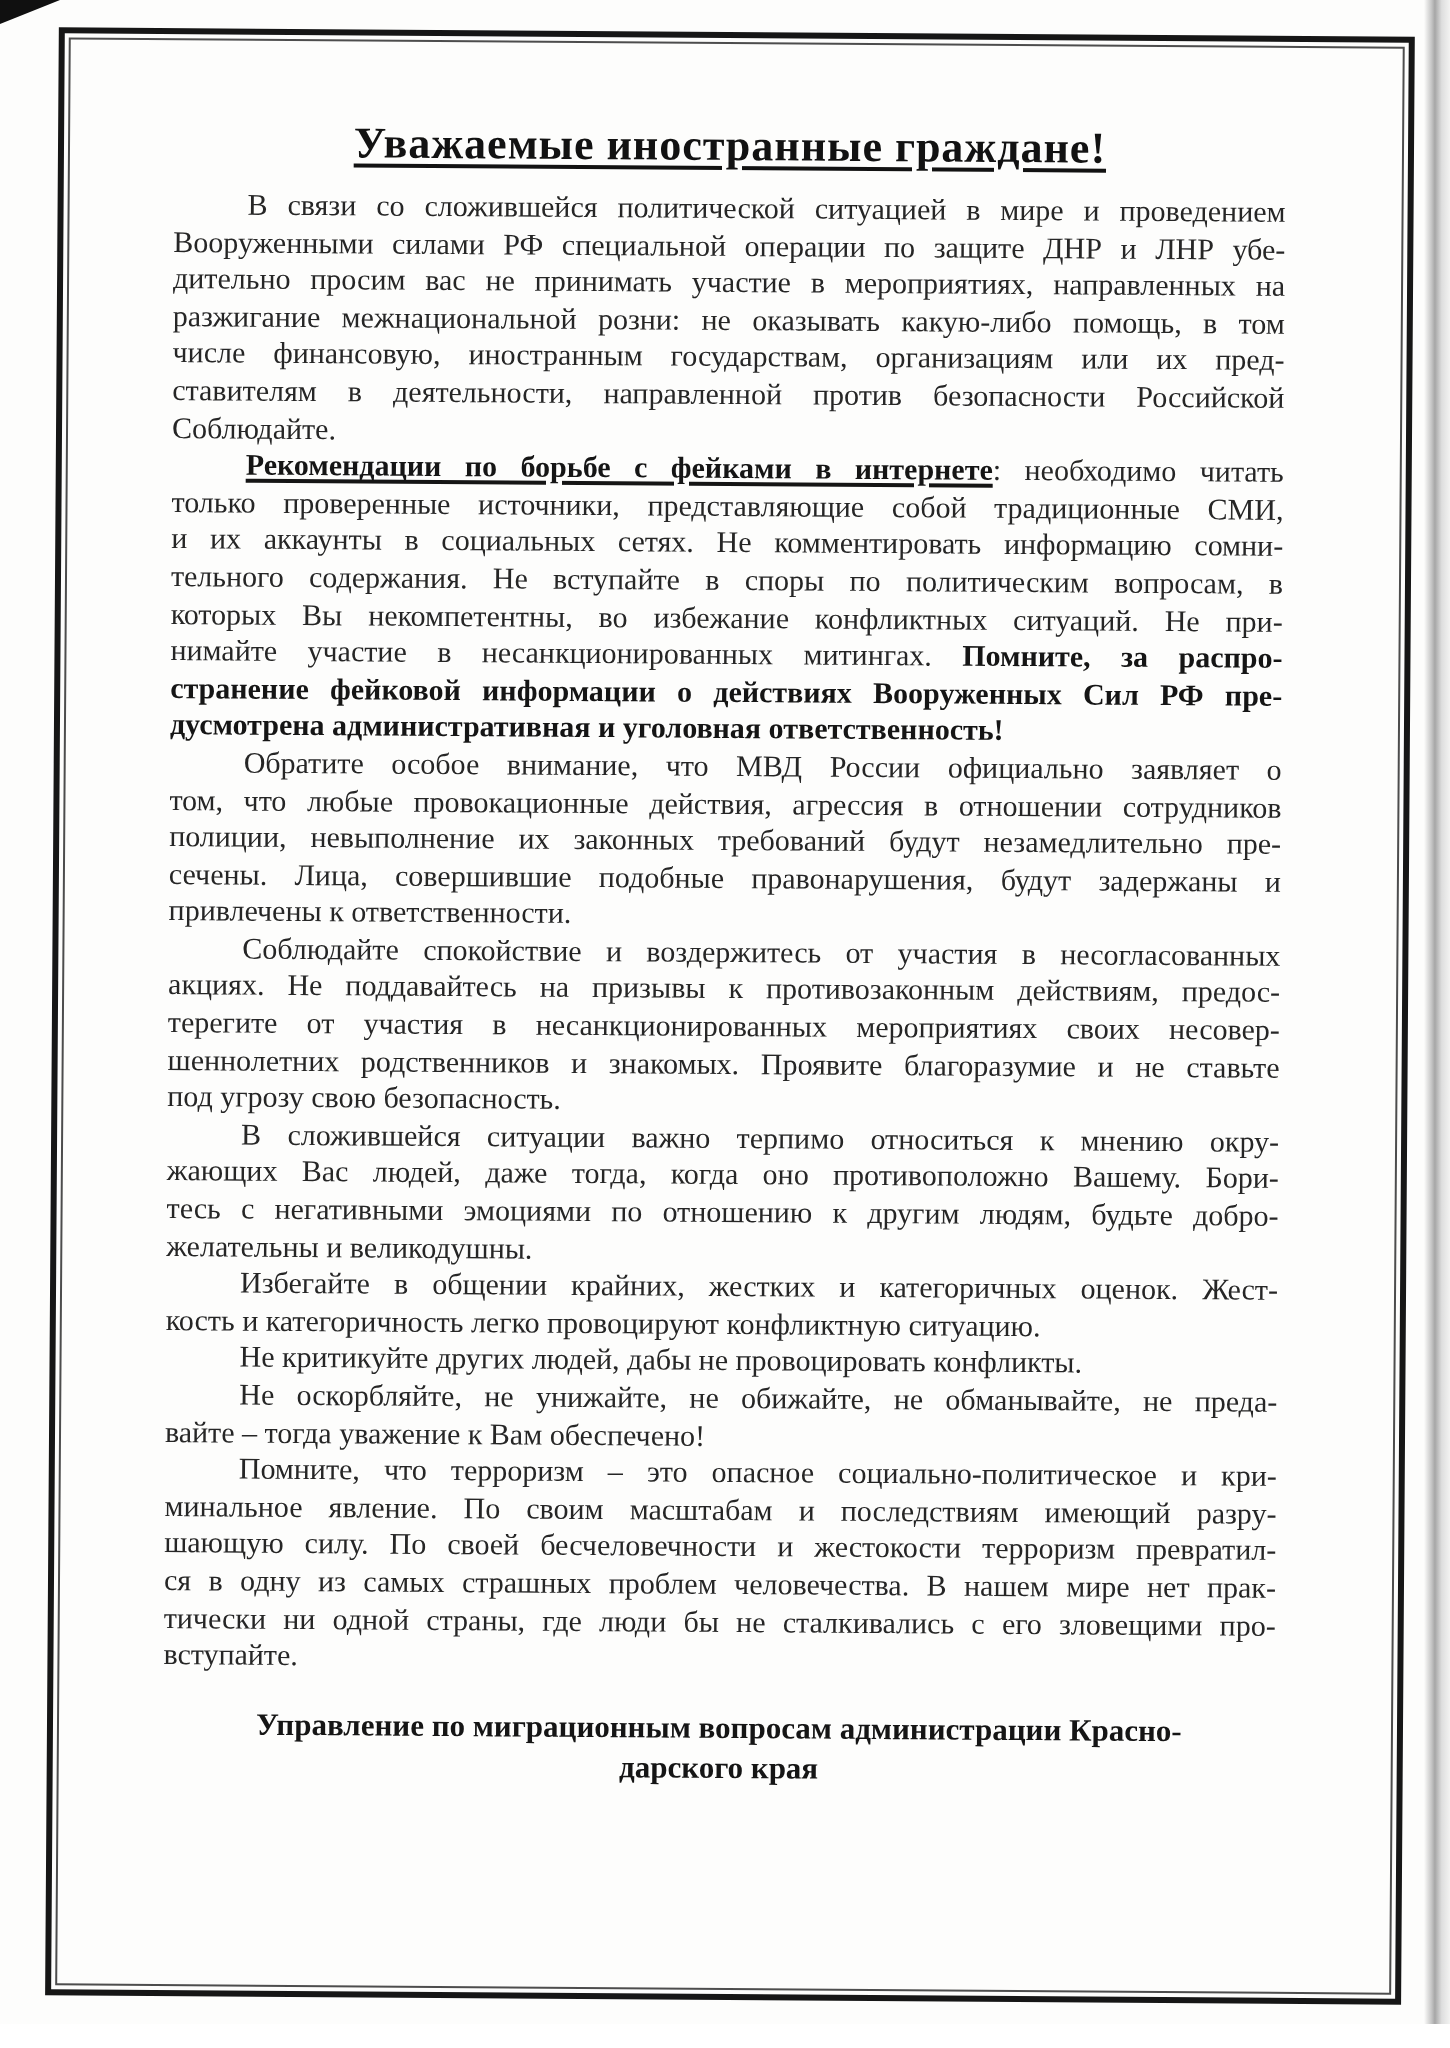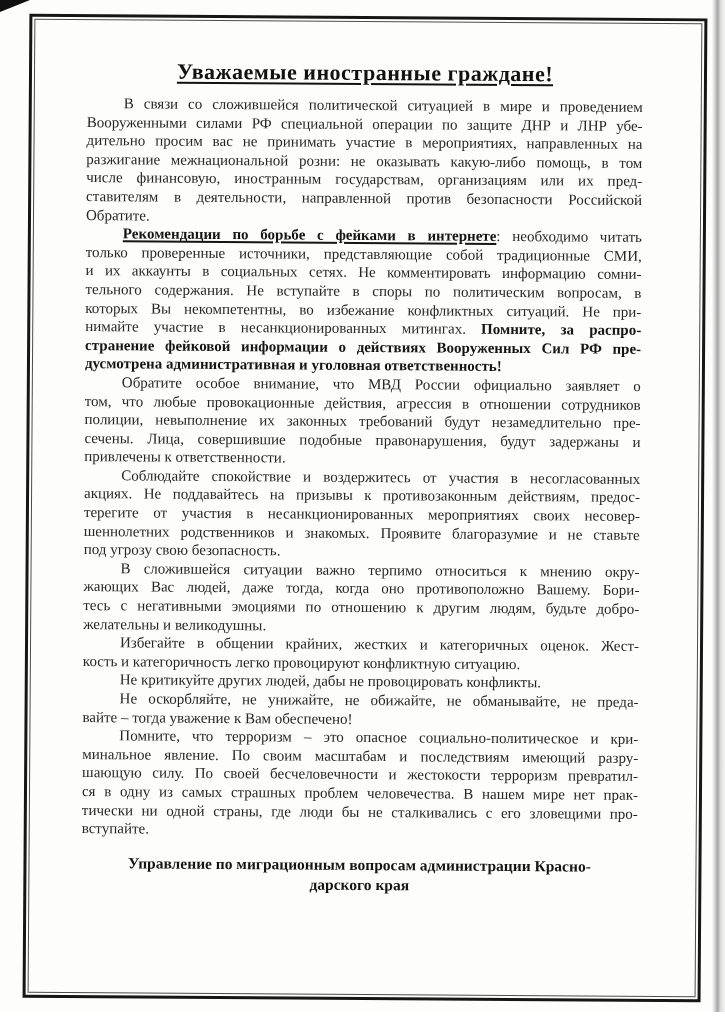--- a/index.html
+++ b/index.html
@@ -99,21 +99,21 @@
     </div>
     <div class="content">
       <h1 class="title">Уважаемые иностранные граждане!</h1>
       <div class="doc-body">
           <div class="line first"><span>В связи со сложившейся политической ситуацией в мире и проведением</span></div>
           <div class="line"><span>Вооруженными силами РФ специальной операции по защите ДНР и ЛНР убе-</span></div>
           <div class="line"><span>дительно просим вас не принимать участие в мероприятиях, направленных на</span></div>
           <div class="line"><span>разжигание межнациональной розни: не оказывать какую-либо помощь, в том</span></div>
           <div class="line"><span>числе финансовую, иностранным государствам, организациям или их пред-</span></div>
           <div class="line"><span>ставителям в деятельности, направленной против безопасности Российской</span></div>
-          <div class="line last"><span>Обратите.</span></div>
+          <div class="line last"><span>Соблюдайте.</span></div>
           <div class="line first"><span class="seg-bold seg-underline">Рекомендации по борьбе с фейками в интернете</span><span>: необходимо читать</span></div>
           <div class="line"><span>только проверенные источники, представляющие собой традиционные СМИ,</span></div>
           <div class="line"><span>и их аккаунты в социальных сетях. Не комментировать информацию сомни-</span></div>
           <div class="line"><span>тельного содержания. Не вступайте в споры по политическим вопросам, в</span></div>
           <div class="line"><span>которых Вы некомпетентны, во избежание конфликтных ситуаций. Не при-</span></div>
           <div class="line"><span>нимайте участие в несанкционированных митингах. </span><span class="seg-bold">Помните, за распро-</span></div>
           <div class="line"><span class="seg-bold">странение фейковой информации о действиях Вооруженных Сил РФ пре-</span></div>
           <div class="line last"><span class="seg-bold">дусмотрена административная и уголовная ответственность!</span></div>
           <div class="line first"><span>Обратите особое внимание, что МВД России официально заявляет о</span></div>
           <div class="line"><span>том, что любые провокационные действия, агрессия в отношении сотрудников</span></div>

